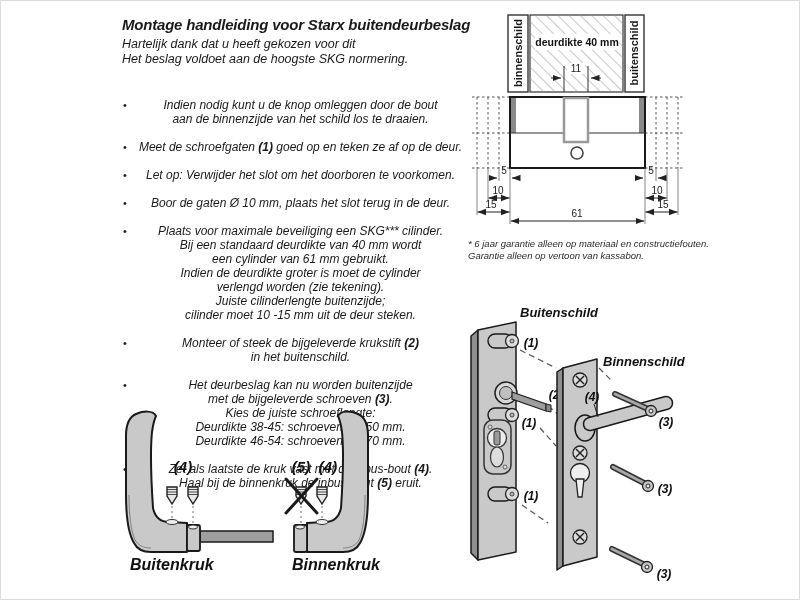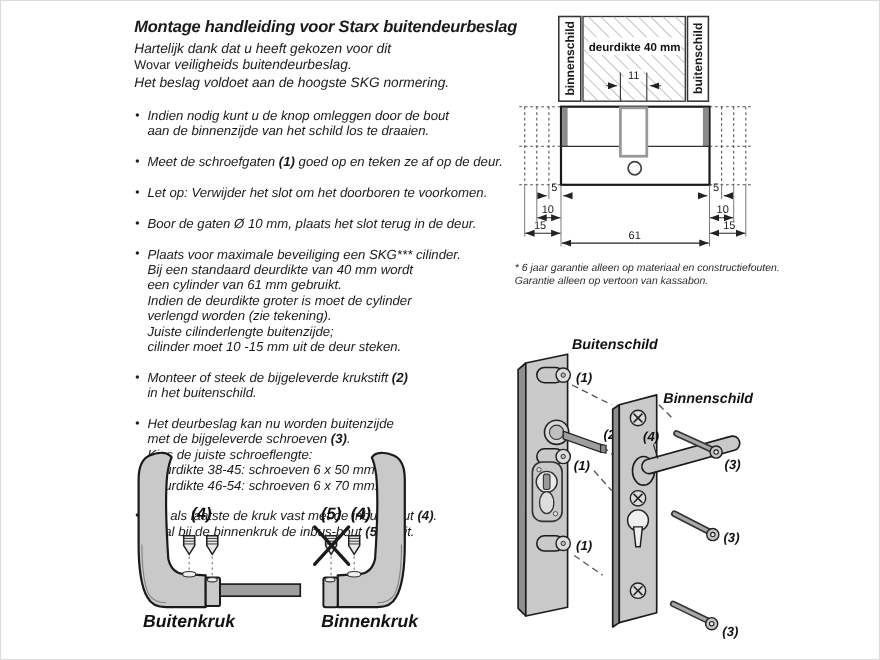--- a/index.html
+++ b/index.html
@@ -13,21 +13,21 @@
   #doc-title{
     left:122px;top:16px;width:350px;
     font-size:15px;font-weight:bold;font-style:italic;letter-spacing:-0.2px;
   }
   #intro{left:122px;top:37px;width:345px;font-size:12.5px;font-style:italic;line-height:15px;}
   #intro .brand{font-style:normal;font-size:11.5px;}
   #instructions{
     left:122px;top:84px;width:345px;margin:0;padding:0;list-style:none;
     font-size:12px;font-style:italic;line-height:14px;white-space:pre-line;
   }
-  #instructions li{position:relative;padding-left:12px;margin:0;}
+  #instructions li{position:relative;padding-left:12px;margin:0;text-align:center;}
   #instructions li::before{
     content:"\2022";position:absolute;left:1px;top:0;font-style:normal;font-size:11px;
   }
   #instructions b{font-weight:bold;}
   
   #warranty{
     left:468px;top:238px;width:250px;
     font-size:9.5px;font-style:italic;line-height:12.3px;color:#2b2b2b;
   }
   
@@ -38,21 +38,20 @@
   .diagram-title{font-size:13px;font-weight:bold;font-style:italic;fill:#111;}
   .kruk-lbl{font-size:16px;font-weight:bold;font-style:italic;fill:#111;}
 </style>
 </head>
 <body>
 
 <div class="abs" id="doc-title">Montage handleiding voor Starx buitendeurbeslag</div>
 
 <div class="abs" id="intro">
   <div>Hartelijk dank dat u heeft gekozen voor dit</div>
-  <div><span class="brand">Wovar</span><span> veiligheids buitendeurbeslag.</span></div>
   <div>Het beslag voldoet aan de hoogste SKG normering.</div>
 </div>
 
 <ul class="abs" id="instructions">
   <li><span>Indien nodig kunt u de knop omleggen door de bout
 aan de binnenzijde van het schild los te draaien.</span></li>
   <li><span>Meet de schroefgaten </span><b>(1)</b><span> goed op en teken ze af op de deur.</span></li>
   <li><span>Let op: Verwijder het slot om het doorboren te voorkomen.</span></li>
   <li><span>Boor de gaten Ø 10 mm, plaats het slot terug in de deur.</span></li>
   <li><span>Plaats voor maximale beveiliging een SKG*** cilinder.

